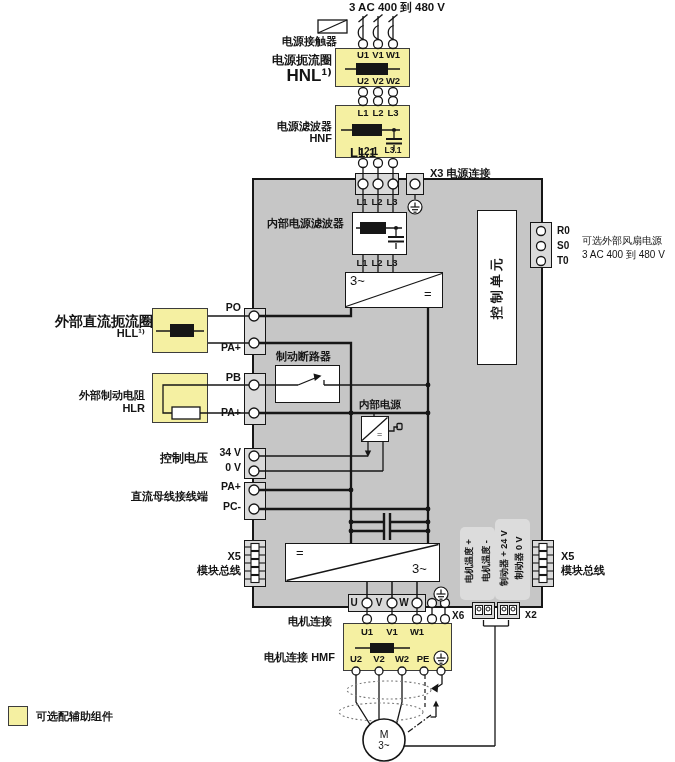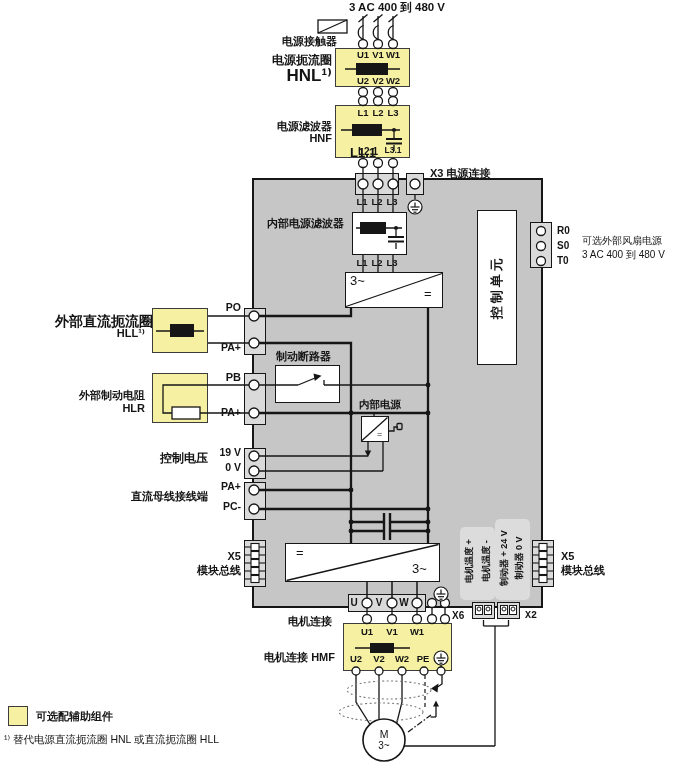--- a/index.html
+++ b/index.html
@@ -343,21 +343,21 @@
   <div class="lbl" style="left:557px;top:225px;font-size:10px;">R0</div>
   <div class="lbl" style="left:557px;top:240px;font-size:10px;">S0</div>
   <div class="lbl" style="left:557px;top:255px;font-size:10px;">T0</div>
   <div class="lbl n" style="left:582px;top:235px;font-size:10px;">可选外部风扇电源</div>
   <div class="lbl n" style="left:582px;top:249px;font-size:10px;">3 AC 400 到 480 V</div>
 
   <div class="lbl tr" style="left:175px;top:302px;width:66px;font-size:10.5px;">PO</div>
   <div class="lbl tr" style="left:175px;top:342px;width:66px;font-size:10.5px;">PA+</div>
   <div class="lbl tr" style="left:175px;top:371px;width:66px;font-size:11px;">PB</div>
   <div class="lbl tr" style="left:175px;top:407px;width:66px;font-size:10.5px;">PA+</div>
-  <div class="lbl tr" style="left:175px;top:447px;width:66px;font-size:10.5px;">19 V</div>
+  <div class="lbl tr" style="left:175px;top:447px;width:66px;font-size:10.5px;">34 V</div>
   <div class="lbl tr" style="left:175px;top:462px;width:66px;font-size:10.5px;">0 V</div>
   <div class="lbl tr" style="left:175px;top:481px;width:66px;font-size:10.5px;">PA+</div>
   <div class="lbl tr" style="left:175px;top:501px;width:66px;font-size:10.5px;">PC-</div>
 
   <div class="lbl tr" style="left:55px;top:314px;width:90px;font-size:14px;">外部直流扼流圈</div>
   <div class="lbl tr" style="left:55px;top:327px;width:90px;font-size:11px;">HLL¹⁾</div>
   <div class="lbl tr" style="left:55px;top:389px;width:90px;font-size:11px;">外部制动电阻</div>
   <div class="lbl tr" style="left:55px;top:402px;width:90px;font-size:11px;">HLR</div>
 
   <div class="lbl" style="left:276px;top:350px;font-size:11px;">制动断路器</div>
@@ -394,15 +394,14 @@
   <div class="lbl tc" style="left:406px;top:627px;width:22px;font-size:9.5px;">W1</div>
   <div class="lbl tc" style="left:345px;top:654px;width:22px;font-size:9.5px;">U2</div>
   <div class="lbl tc" style="left:368px;top:654px;width:22px;font-size:9.5px;">V2</div>
   <div class="lbl tc" style="left:391px;top:654px;width:22px;font-size:9.5px;">W2</div>
   <div class="lbl tc" style="left:412px;top:654px;width:22px;font-size:9.5px;">PE</div>
 
   <div class="lbl tc n" style="left:374px;top:729px;width:20px;font-size:10.5px;">M</div>
   <div class="lbl tc n" style="left:374px;top:740px;width:20px;font-size:10px;">3~</div>
 
   <div class="lbl" style="left:36px;top:710px;font-size:11px;">可选配辅助组件</div>
-  <div class="lbl n" style="left:4px;top:734px;font-size:10.5px;">¹⁾ 替代电源直流扼流圈 HNL 或直流扼流圈 HLL</div>
 
 </div>
 
 </body></html>

